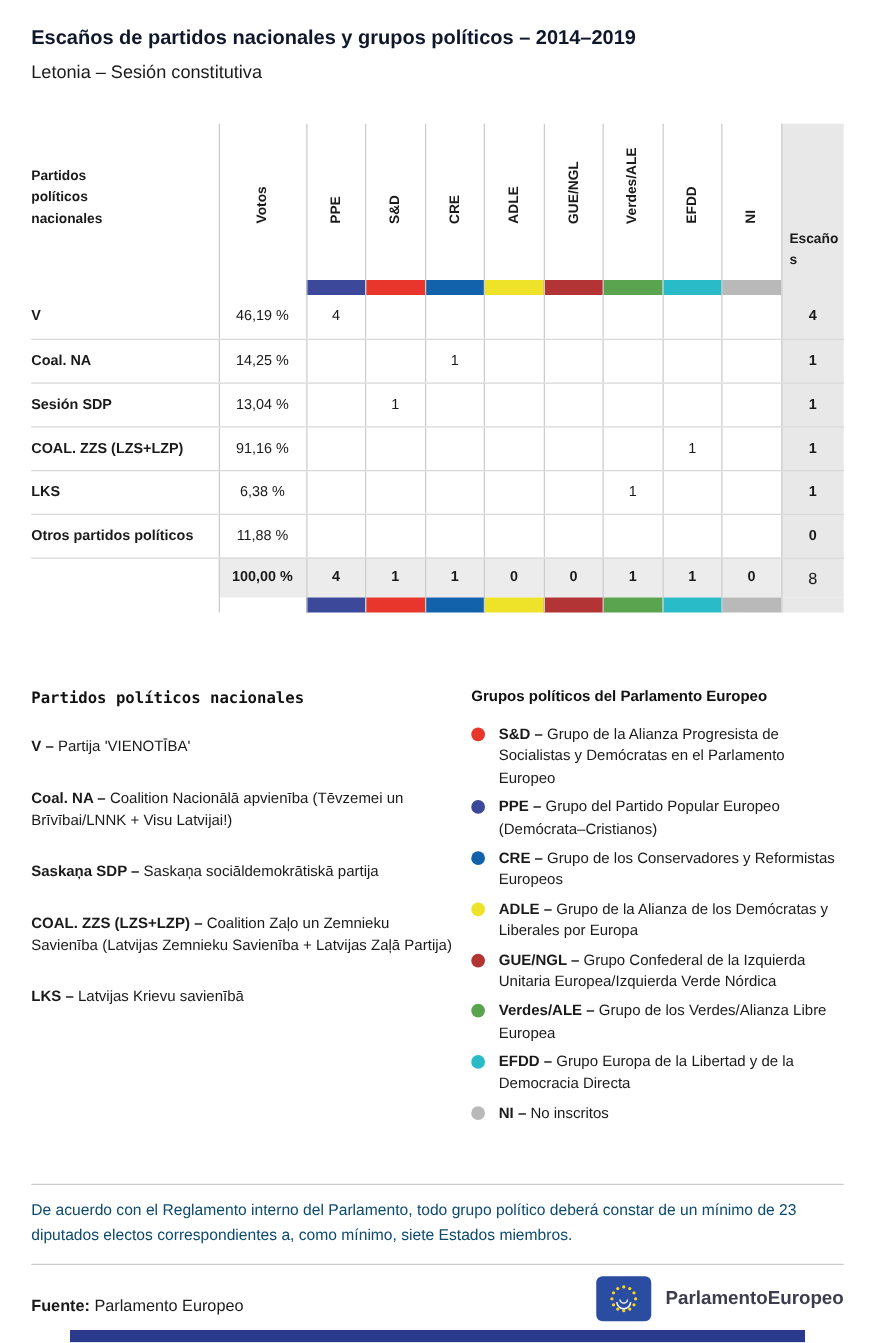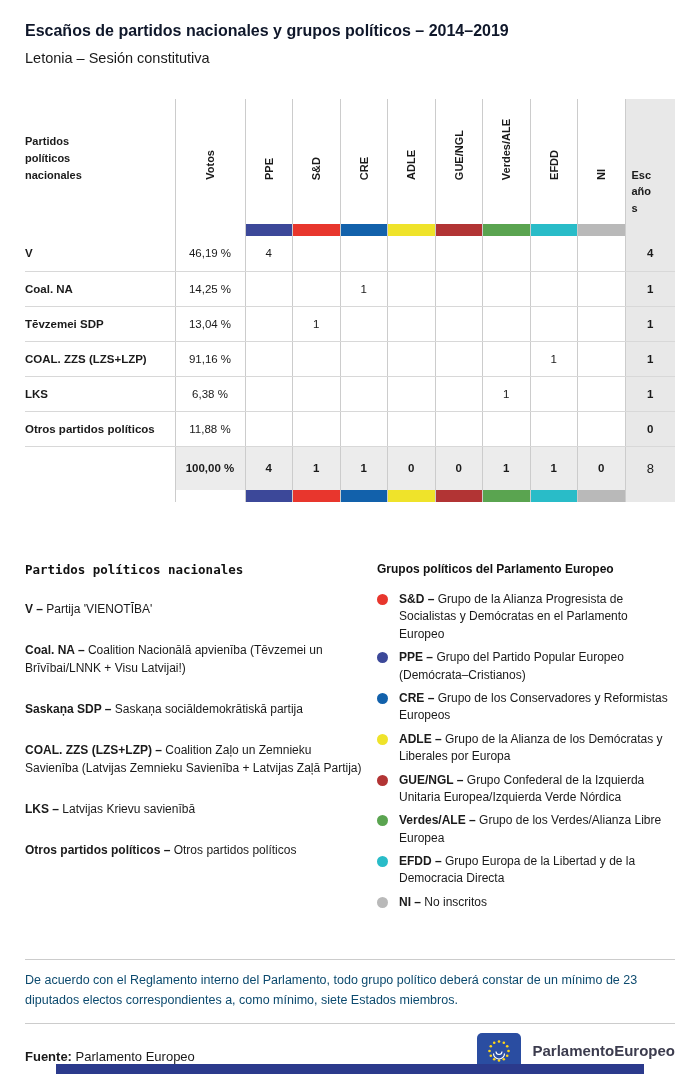--- a/index.html
+++ b/index.html
@@ -20,30 +20,30 @@
   .c-votes, .c-g, .c-seats { border-left: 1px solid #cccccc; text-align: center; }
   .c-seats { background: #e8e8e8; }
 
   tr.header-row td { height: 125px; vertical-align: bottom; }
   tr.header-row .c-votes, tr.header-row .c-g { padding-bottom: 42px; }
   .vlabel { display: inline-block; writing-mode: vertical-rl; transform: rotate(180deg);
             font-size: 11px; font-weight: bold; white-space: nowrap; }
   .party-head { width: 62px; font-size: 11px; font-weight: bold; line-height: 1.55;
                 overflow-wrap: anywhere; padding-bottom: 40px; }
   .seats-head { font-size: 11px; font-weight: bold; line-height: 1.5; overflow-wrap: anywhere;
-                text-align: left; padding: 0 20px 8px 6px; }
+                text-align: left; padding: 0 4px 8px 6px; }
 
   tr.band-row td { height: 12px; }
 
   tr.data-row td { height: 35px; border-bottom: 1px solid #d8d8d8; }
   tr.data-row:first-of-type td { border-top: 1px solid #d8d8d8; }
   tr.data-row .c-party { font-weight: bold; text-align: left; }
   tr.data-row .c-seats { font-weight: bold; }
 
-  tr.total-row td { height: 44px; font-weight: bold; background: #ececec; }
+  tr.total-row td { height: 32px; font-weight: bold; background: #ececec; }
   tr.total-row .c-party { background: #fff; }
   tr.total-row .c-seats { font-weight: normal; font-size: 13px; background: #e8e8e8; }
 
   
   .legends { display: flex; margin: 60px 25px 0 25px; }
   .legend-left { width: 352px; padding-right: 14px; }
   .legend-right { flex: 1; }
   .mono-title { font-family: "DejaVu Sans Mono", monospace; font-size: 12.5px; font-weight: bold;
                 margin-bottom: 15px; color: #111; }
   .sans-title { font-size: 12px; font-weight: bold; margin-bottom: 15px; color: #111; }
@@ -144,21 +144,21 @@
       <td class="c-g">1</td>
       <td class="c-g"></td>
       <td class="c-g"></td>
       <td class="c-g"></td>
       <td class="c-g"></td>
       <td class="c-g"></td>
       <td class="c-seats">1</td>
     </tr>
 
     <tr class="data-row">
-      <td class="c-party">Tēvzemei SDP</td>
+      <td class="c-party">Sesión SDP</td>
       <td class="c-votes">13,04 %</td>
       <td class="c-g"></td>
       <td class="c-g">1</td>
       <td class="c-g"></td>
       <td class="c-g"></td>
       <td class="c-g"></td>
       <td class="c-g"></td>
       <td class="c-g"></td>
       <td class="c-g"></td>
       <td class="c-seats">1</td>
@@ -237,21 +237,20 @@
     </table>
 
   <section class="legends">
     <div class="legend-left">
       <h3 class="mono-title">Partidos políticos nacionales</h3>
       <p class="lp-item"><span class="abbr">V –</span> <span>Partija 'VIENOTĪBA'</span></p>
       <p class="lp-item"><span class="abbr">Coal. NA –</span> <span>Coalition Nacionālā apvienība (Tēvzemei un Brīvībai/LNNK + Visu Latvijai!)</span></p>
       <p class="lp-item"><span class="abbr">Saskaņa SDP –</span> <span>Saskaņa sociāldemokrātiskā partija</span></p>
       <p class="lp-item"><span class="abbr">COAL. ZZS (LZS+LZP) –</span> <span>Coalition Zaļo un Zemnieku Savienība (Latvijas Zemnieku Savienība + Latvijas Zaļā Partija)</span></p>
       <p class="lp-item"><span class="abbr">LKS –</span> <span>Latvijas Krievu savienībā</span></p>
-      <p class="lp-item"><span class="abbr">Otros partidos políticos –</span> <span>Otros partidos políticos</span></p>
     </div>
 
     <div class="legend-right">
       <h3 class="sans-title">Grupos políticos del Parlamento Europeo</h3>
       <div class="lg-item">
         <span class="dot" style="background-color: rgb(232, 54, 45);"></span>
         <div class="lg-text"><span class="abbr">S&amp;D –</span> <span>Grupo de la Alianza Progresista de Socialistas y Demócratas en el Parlamento Europeo</span></div>
       </div>
       <div class="lg-item">
         <span class="dot" style="background-color: rgb(60, 72, 153);"></span>

